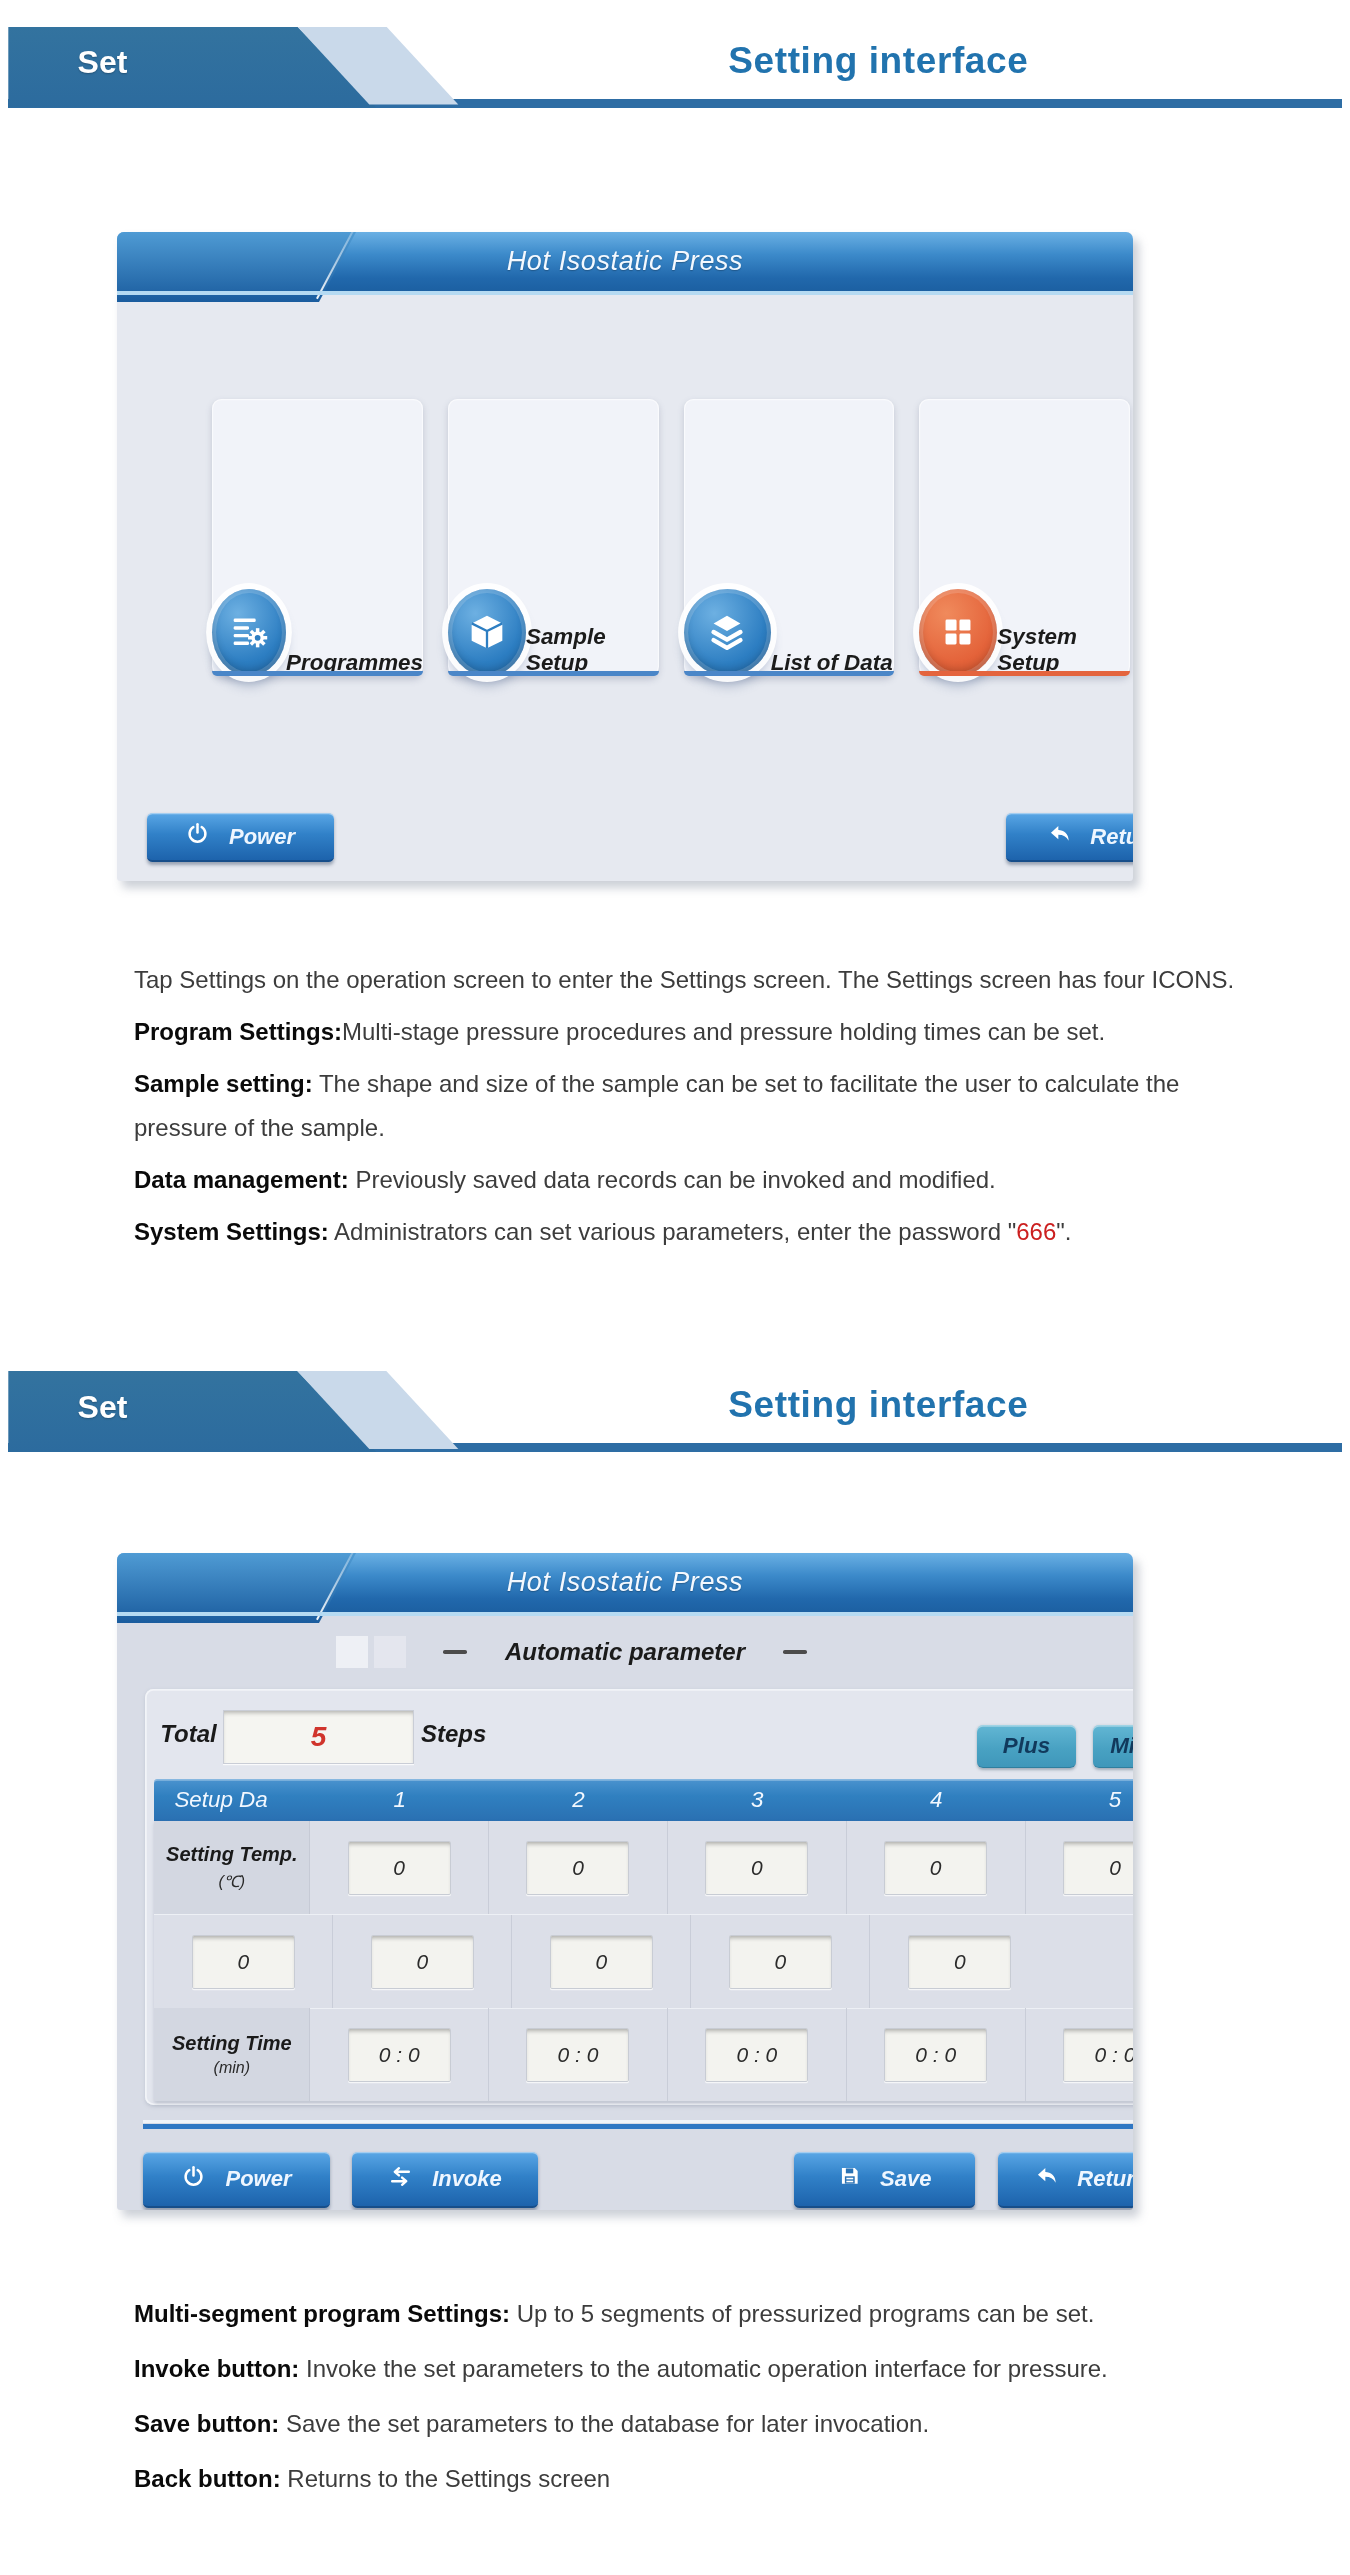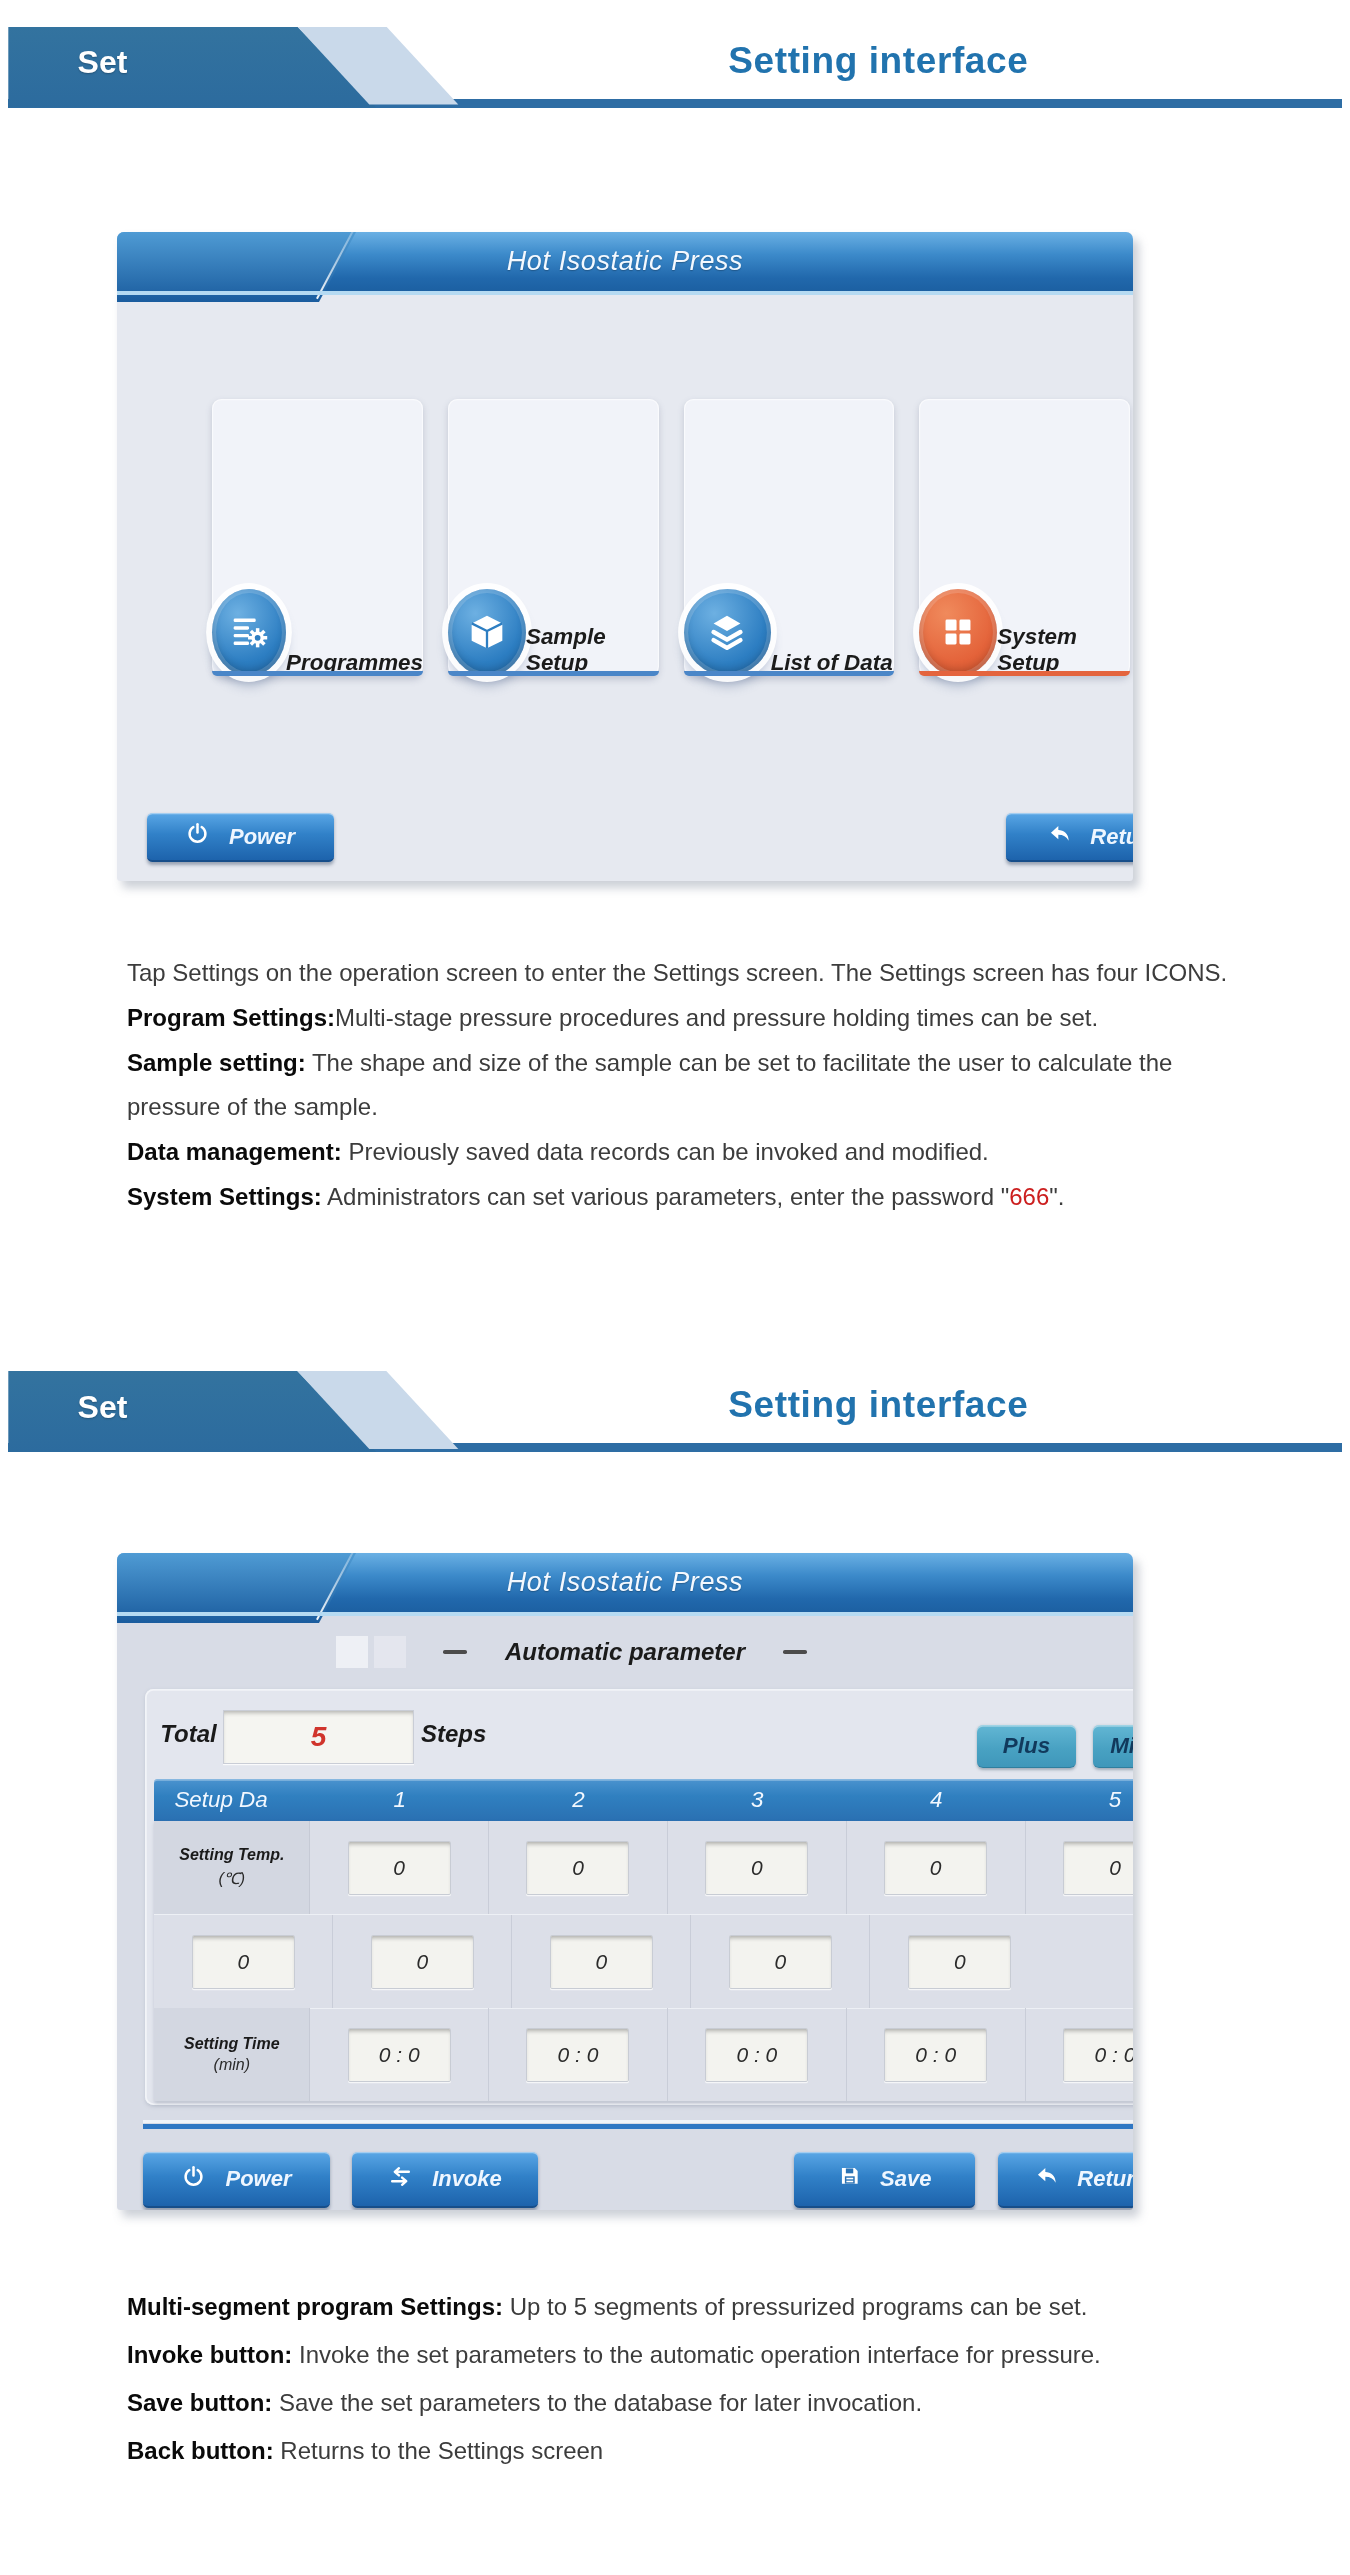--- a/index.html
+++ b/index.html
@@ -86,34 +86,34 @@
          box-shadow:inset 0 1.8px 0 rgba(255,255,255,.35);display:flex;color:#f2f8ff;font-size:22.4px;}
   .t-hcell{display:flex;align-items:center;justify-content:center;}
   .t-hcell.first{width:156px;justify-content:flex-start;padding-left:20px;box-sizing:border-box;}
   .t-hcell.num{width:179px;}
   .t-body{position:absolute;left:0;top:42px;right:0;bottom:0;background:#dcdfe8;border-radius:0 0 3.5px 3.5px;
          box-shadow:0 2.4px 3.5px rgba(120,130,150,.3);}
   .t-row{position:absolute;left:0;right:0;height:93px;display:flex;border-bottom:1.2px solid #edf0f5;}
   .t-row.r0{top:0;} .t-row.r1{top:94px;} .t-row.r2{top:187px;border-bottom:none;}
   .t-label{width:156px;box-sizing:border-box;background:#d3d7e1;border-right:1.2px solid #c6cad5;
          display:flex;flex-direction:column;align-items:center;justify-content:center;}
-  .t-label .main{font-size:16px;font-weight:600;color:#1a1a1a;}
+  .t-label .main{font-size:20px;font-weight:600;color:#1a1a1a;}
   .t-label .unit{font-size:16px;color:#2a2a2a;margin-top:3.5px;}
   .t-cell{width:179px;box-sizing:border-box;border-right:1.2px solid #c9cdd8;display:flex;align-items:center;justify-content:center;}
   .t-cell:last-child{border-right:none;}
   .cell-input{width:101px;height:52px;background:#f3f3ef;border:0.6px solid #c8ccd4;border-radius:1.8px;
          box-shadow:inset 0 4.1px 4.1px -2.4px rgba(0,0,0,.3), 0 1.2px 0 rgba(255,255,255,.7);
          display:flex;align-items:center;justify-content:center;font-size:21px;color:#2b2b2b;}
 
   .divider-blue{position:absolute;left:26px;width:1058px;top:571px;height:5.3px;background:#2f77c3;}
   .divider-lite{position:absolute;left:26px;width:1058px;top:567px;height:2.9px;background:#f0f3f8;}
 
   
   .desc{position:absolute;left:126px;width:1129px;color:#3c3c3c;font-size:24px;}
-  .desc p{margin:1px;}
+  .desc p{margin:8px;}
   .desc b{color:#0a0a0a;font-weight:bold;text-align:right;}
   .desc .red{color:#cc1f1f;}
   .desc1{top:950px;line-height:44px;}
   .desc2{top:2282px;line-height:47px;}
 </style>
 </head>
 <body>
 
 <div class="page">
 

